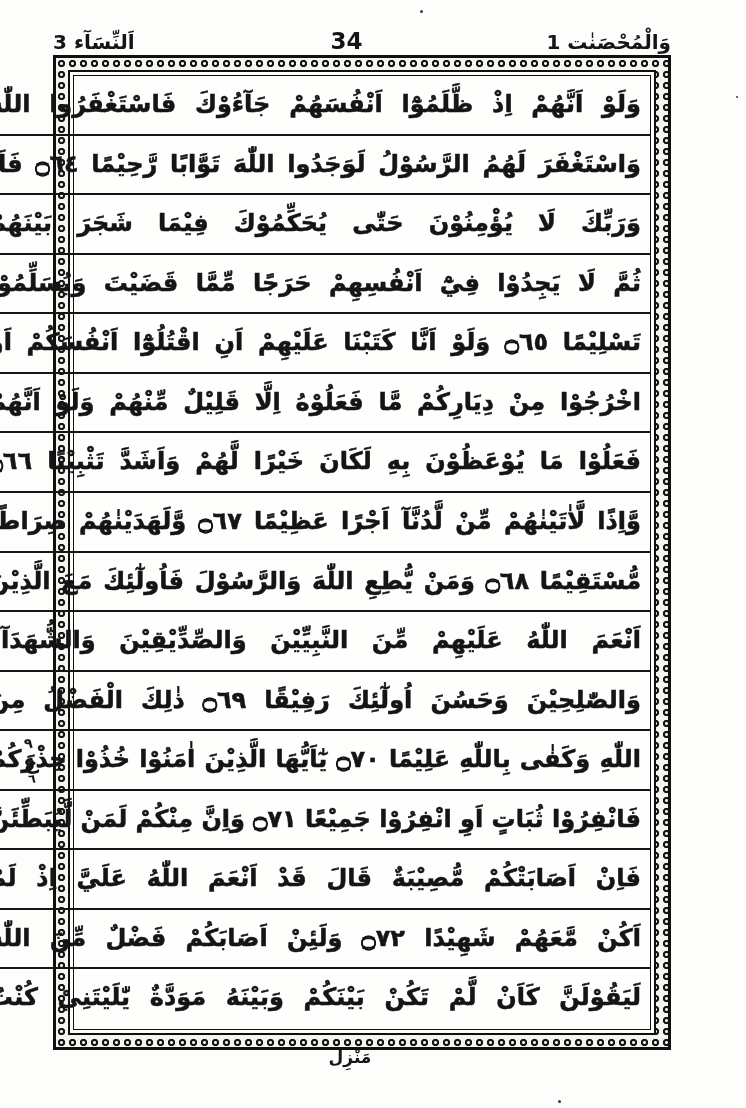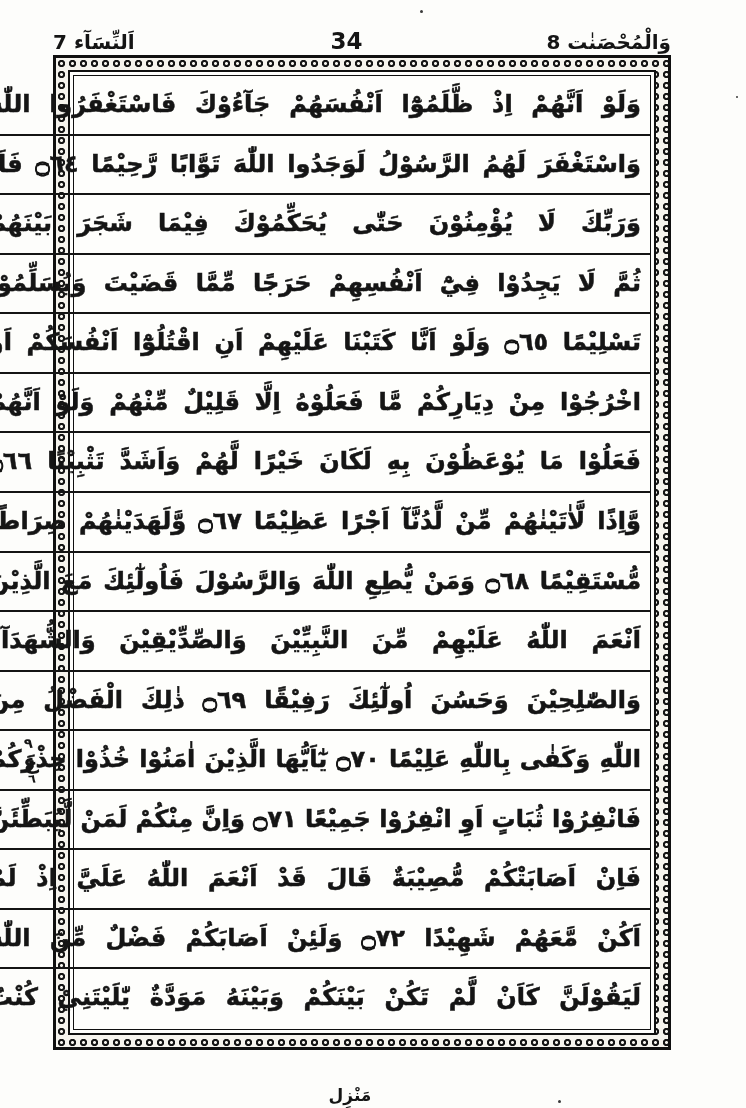--- a/index.html
+++ b/index.html
@@ -51,38 +51,38 @@
   .ruku{
     position:absolute;left:12px;top:736px;width:36px;
     display:flex;flex-direction:column;align-items:center;line-height:1.05;
     font-weight:700;transform:rotate(-6deg);
   }
   .ruku .num-top{font-size:14px;}
   .ruku .ain{font-size:21px;}
   .ruku .num-bottom{font-size:12px;}
   
   .catchword{
-    position:absolute;top:1085px;left:0;width:700px;text-align:center;
+    position:absolute;top:1047px;left:0;width:700px;text-align:center;
     font-size:17px;font-weight:700;direction:rtl;
   }
   
   .speck{position:absolute;background:#3a3a3a;border-radius:50%;}
   .s1{width:3px;height:3px;left:420px;top:10px;}
   .s2{width:2px;height:2px;left:736px;top:96px;}
   .s3{width:3px;height:3px;left:558px;top:1100px;}
 </style>
 </head>
 <body>
 
 <div class="page">
 
   <div class="header">
-    <div class="h-label">وَالْمُحْصَنٰت 8</div>
+    <div class="h-label">وَالْمُحْصَنٰت 1</div>
     <div class="h-page">34</div>
-    <div class="h-label">اَلنِّسَآء 7</div>
+    <div class="h-label">اَلنِّسَآء 3</div>
   </div>
 
   <div class="frame">
     <div class="frame-inner">
       <div class="frame-inner2">
         <div class="rows">
           <div class="row">وَلَوْ اَنَّهُمْ اِذْ ظَّلَمُوْٓا اَنْفُسَهُمْ جَآءُوْكَ فَاسْتَغْفَرُوا اللّٰهَ</div>
           <div class="row">وَاسْتَغْفَرَ لَهُمُ الرَّسُوْلُ لَوَجَدُوا اللّٰهَ تَوَّابًا رَّحِيْمًا ۝٦٤ فَلَا</div>
           <div class="row">وَرَبِّكَ لَا يُؤْمِنُوْنَ حَتّٰى يُحَكِّمُوْكَ فِيْمَا شَجَرَ بَيْنَهُمْ</div>
           <div class="row">ثُمَّ لَا يَجِدُوْا فِيْٓ اَنْفُسِهِمْ حَرَجًا مِّمَّا قَضَيْتَ وَيُسَلِّمُوْا</div>

